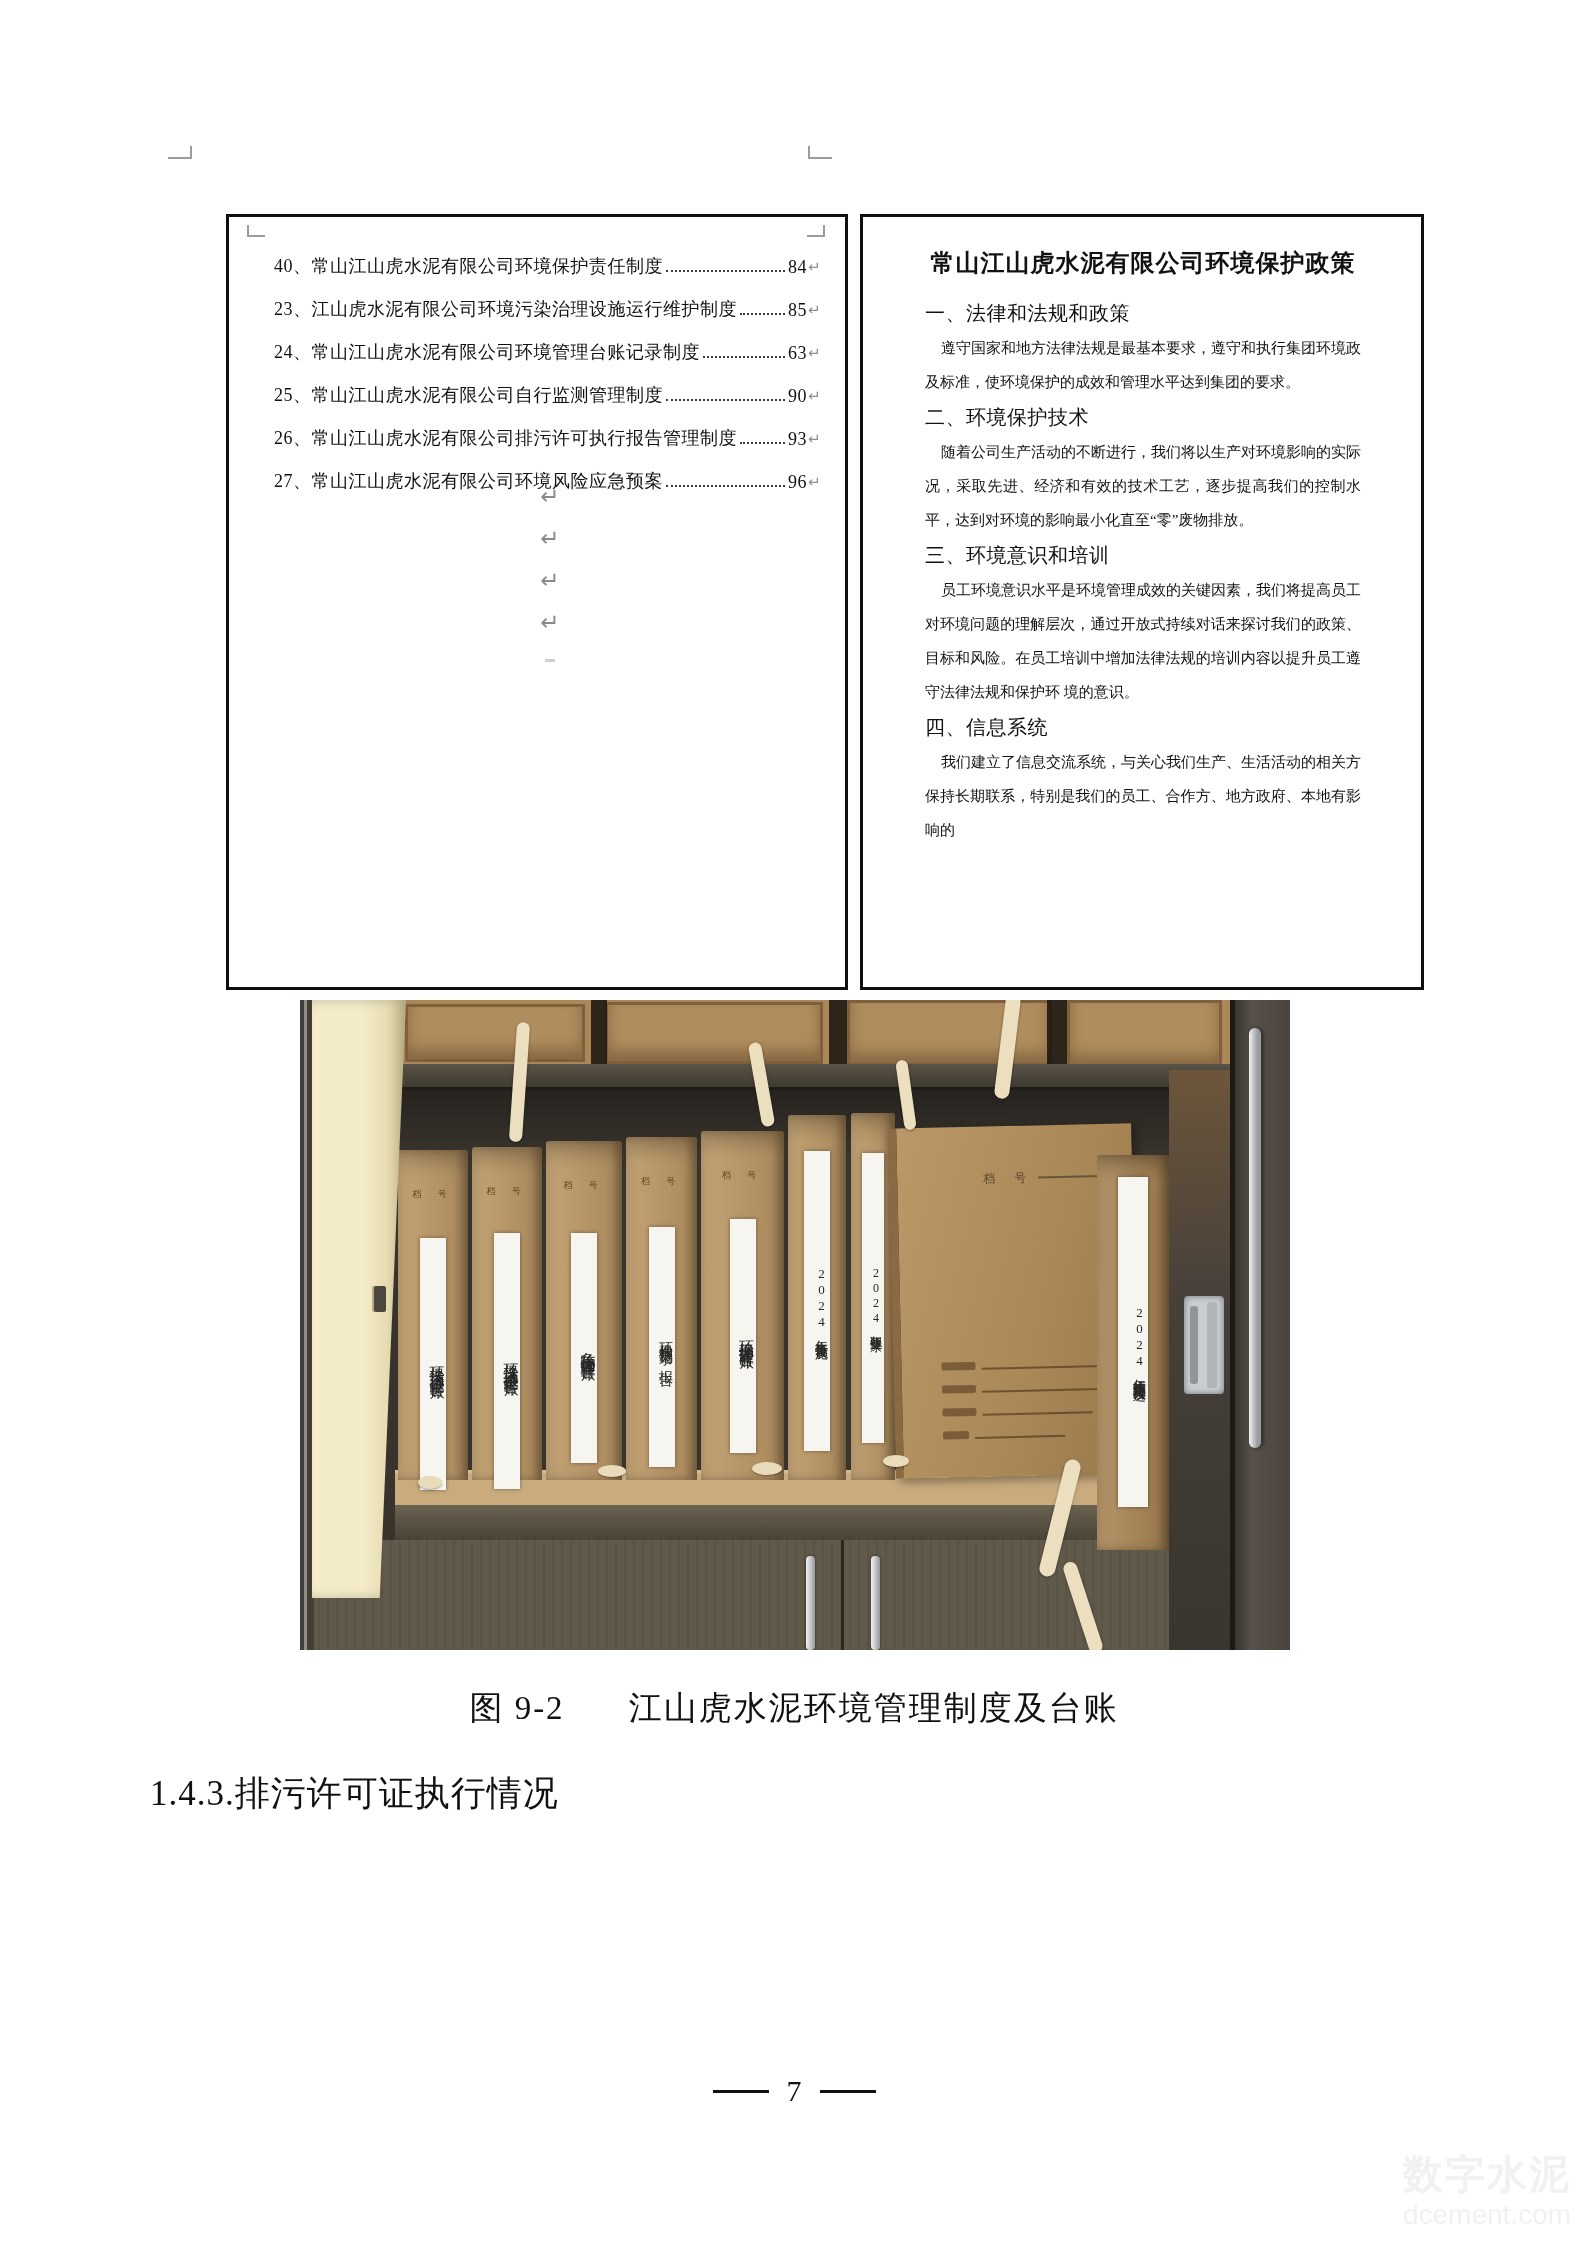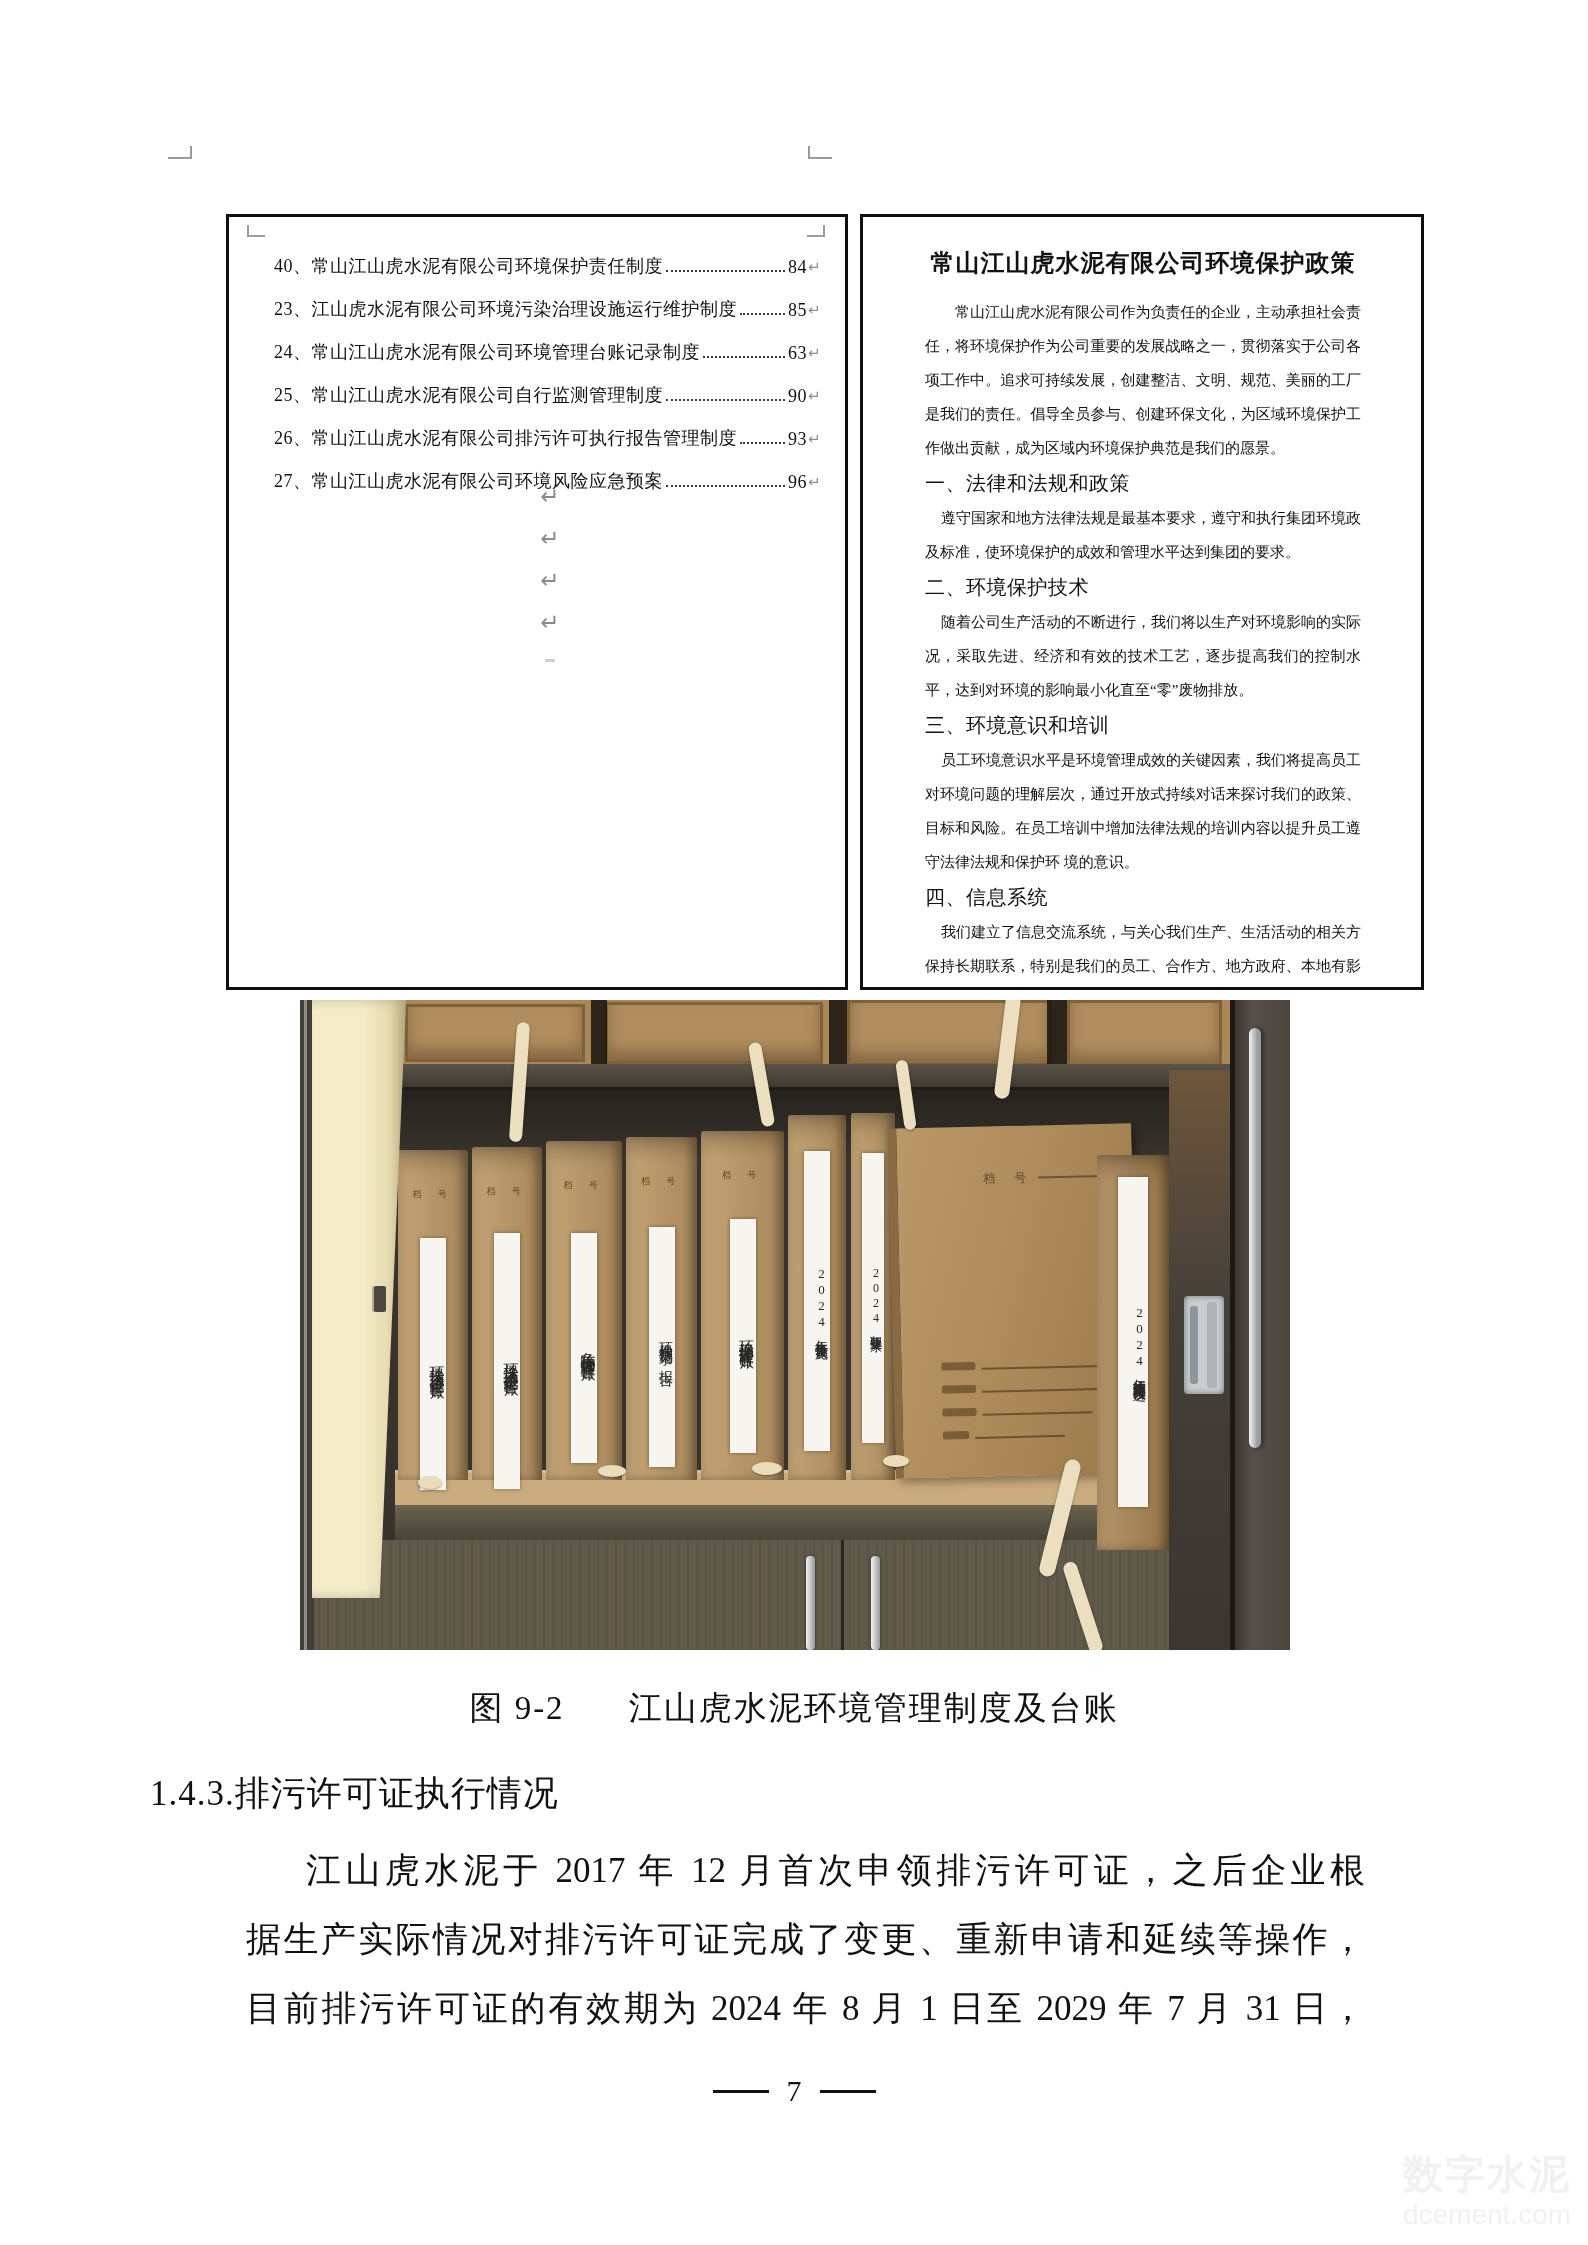--- a/index.html
+++ b/index.html
@@ -140,21 +140,20 @@
 
     <div class="pilcrow" style="top:266px;">↵</div>
     <div class="pilcrow" style="top:308px;">↵</div>
     <div class="pilcrow" style="top:350px;">↵</div>
     <div class="pilcrow" style="top:392px;">↵</div>
     <div class="pilcrow-dash" style="top:442px;"></div>
   </div>
 
   <div class="panel panel-right">
     <div class="policy-title">常山江山虎水泥有限公司环境保护政策</div>
-    <p class="policy-intro">常山江山虎水泥有限公司作为负责任的企业，主动承担社会责任，将环境保护作为公司重要的发展战略之一，贯彻落实于公司各项工作中。追求可持续发展，创建整洁、文明、规范、美丽的工厂是我们的责任。倡导全员参与、创建环保文化，为区域环境保护工作做出贡献，成为区域内环境保护典范是我们的愿景。</p>
     <div class="policy-h">一、法律和法规和政策</div>
     <p class="policy-p">遵守国家和地方法律法规是最基本要求，遵守和执行集团环境政及标准，使环境保护的成效和管理水平达到集团的要求。</p>
     <div class="policy-h">二、环境保护技术</div>
     <p class="policy-p">随着公司生产活动的不断进行，我们将以生产对环境影响的实际况，采取先进、经济和有效的技术工艺，逐步提高我们的控制水平，达到对环境的影响最小化直至“零”废物排放。</p>
     <div class="policy-h">三、环境意识和培训</div>
     <p class="policy-p">员工环境意识水平是环境管理成效的关键因素，我们将提高员工对环境问题的理解层次，通过开放式持续对话来探讨我们的政策、目标和风险。在员工培训中增加法律法规的培训内容以提升员工遵守法律法规和保护环 境的意识。</p>
     <div class="policy-h">四、信息系统</div>
     <p class="policy-p">我们建立了信息交流系统，与关心我们生产、生活活动的相关方保持长期联系，特别是我们的员工、合作方、地方政府、本地有影响的</p>
   </div>
 
@@ -252,25 +251,20 @@
     <div class="knot" style="left:452px;top:462px;width:30px;height:13px;"></div>
     <div class="knot" style="left:583px;top:455px;width:26px;height:12px;"></div>
   </div>
 
   <div class="figure-caption">
     <span>图 9-2</span><span class="cap-gap"></span><span>江山虎水泥环境管理制度及台账</span>
   </div>
 
   <div class="sec-heading">1.4.3.排污许可证执行情况</div>
 
-  <div class="body-block">
-    <div class="body-line indent">江山虎水泥于 2017 年 12 月首次申领排污许可证，之后企业根</div>
-    <div class="body-line">据生产实际情况对排污许可证完成了变更、重新申请和延续等操作，</div>
-    <div class="body-line">目前排污许可证的有效期为 2024 年 8 月 1 日至 2029 年 7 月 31 日，</div>
-  </div>
 
   <div class="page-foot">
     <span class="foot-dash"></span><span>7</span><span class="foot-dash"></span>
   </div>
 
   <div class="watermark">
     <div class="wm-1">数字水泥</div>
     <div class="wm-2">dcement.com</div>
   </div>
 

